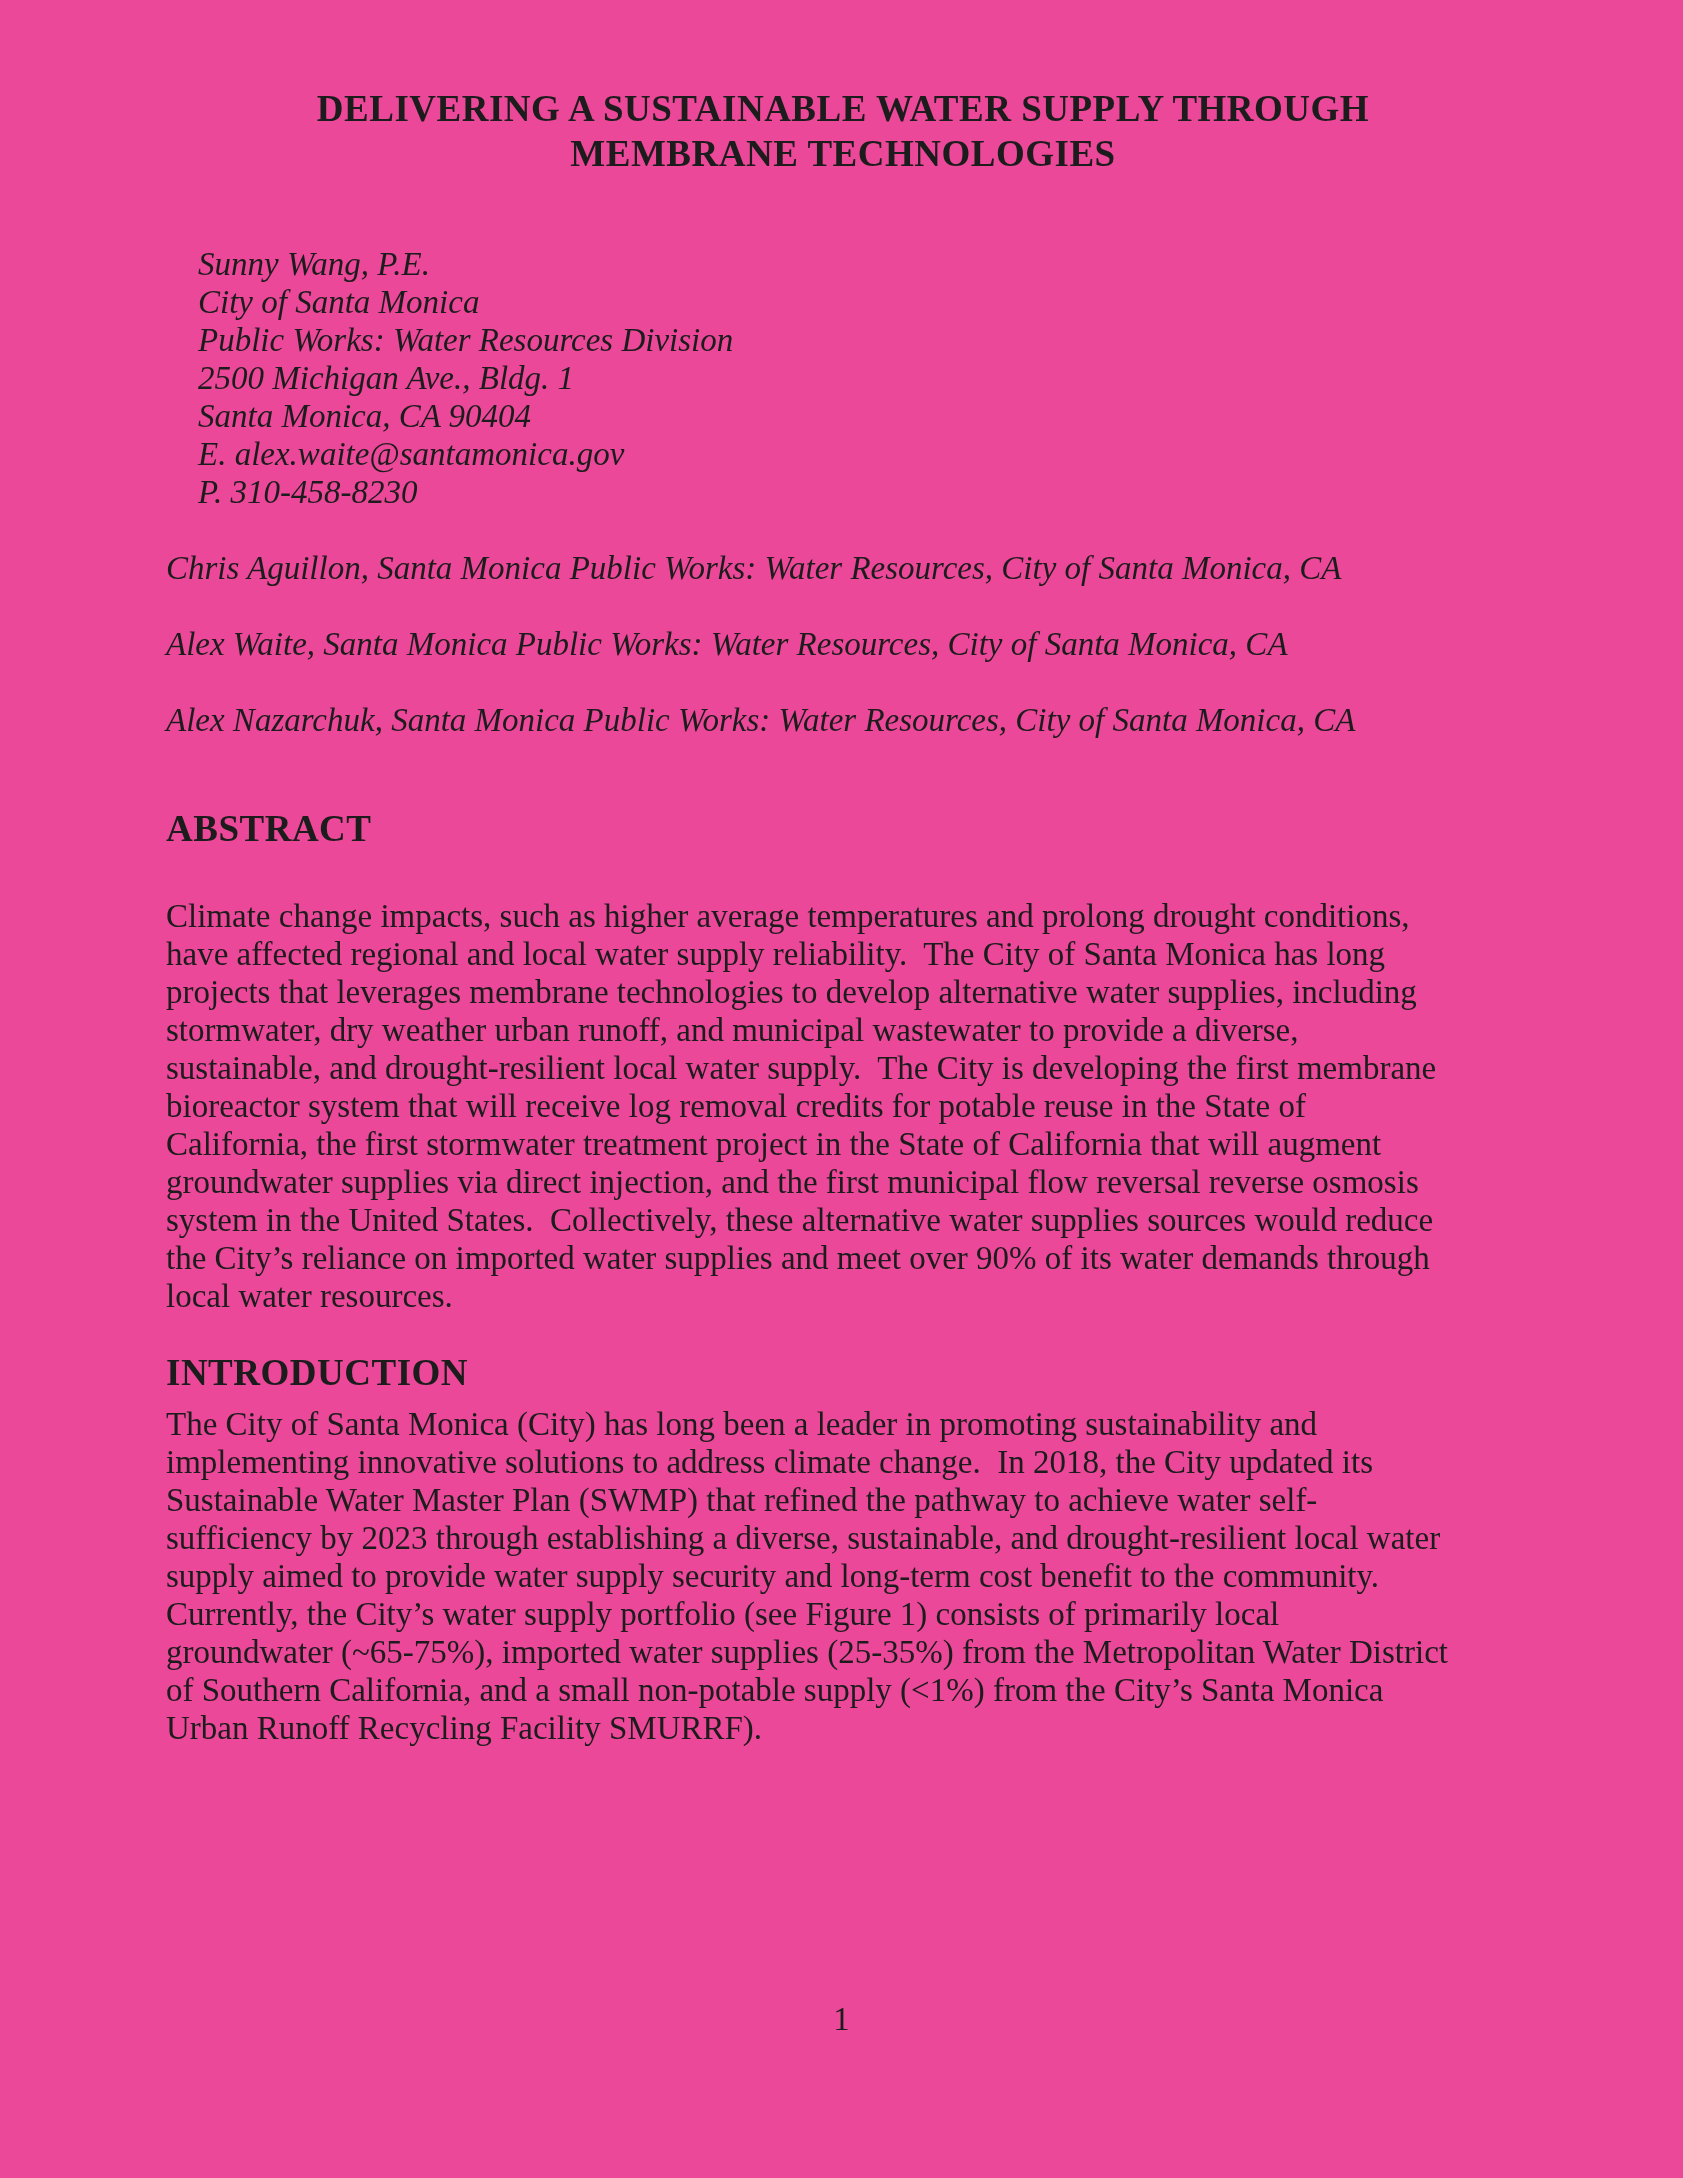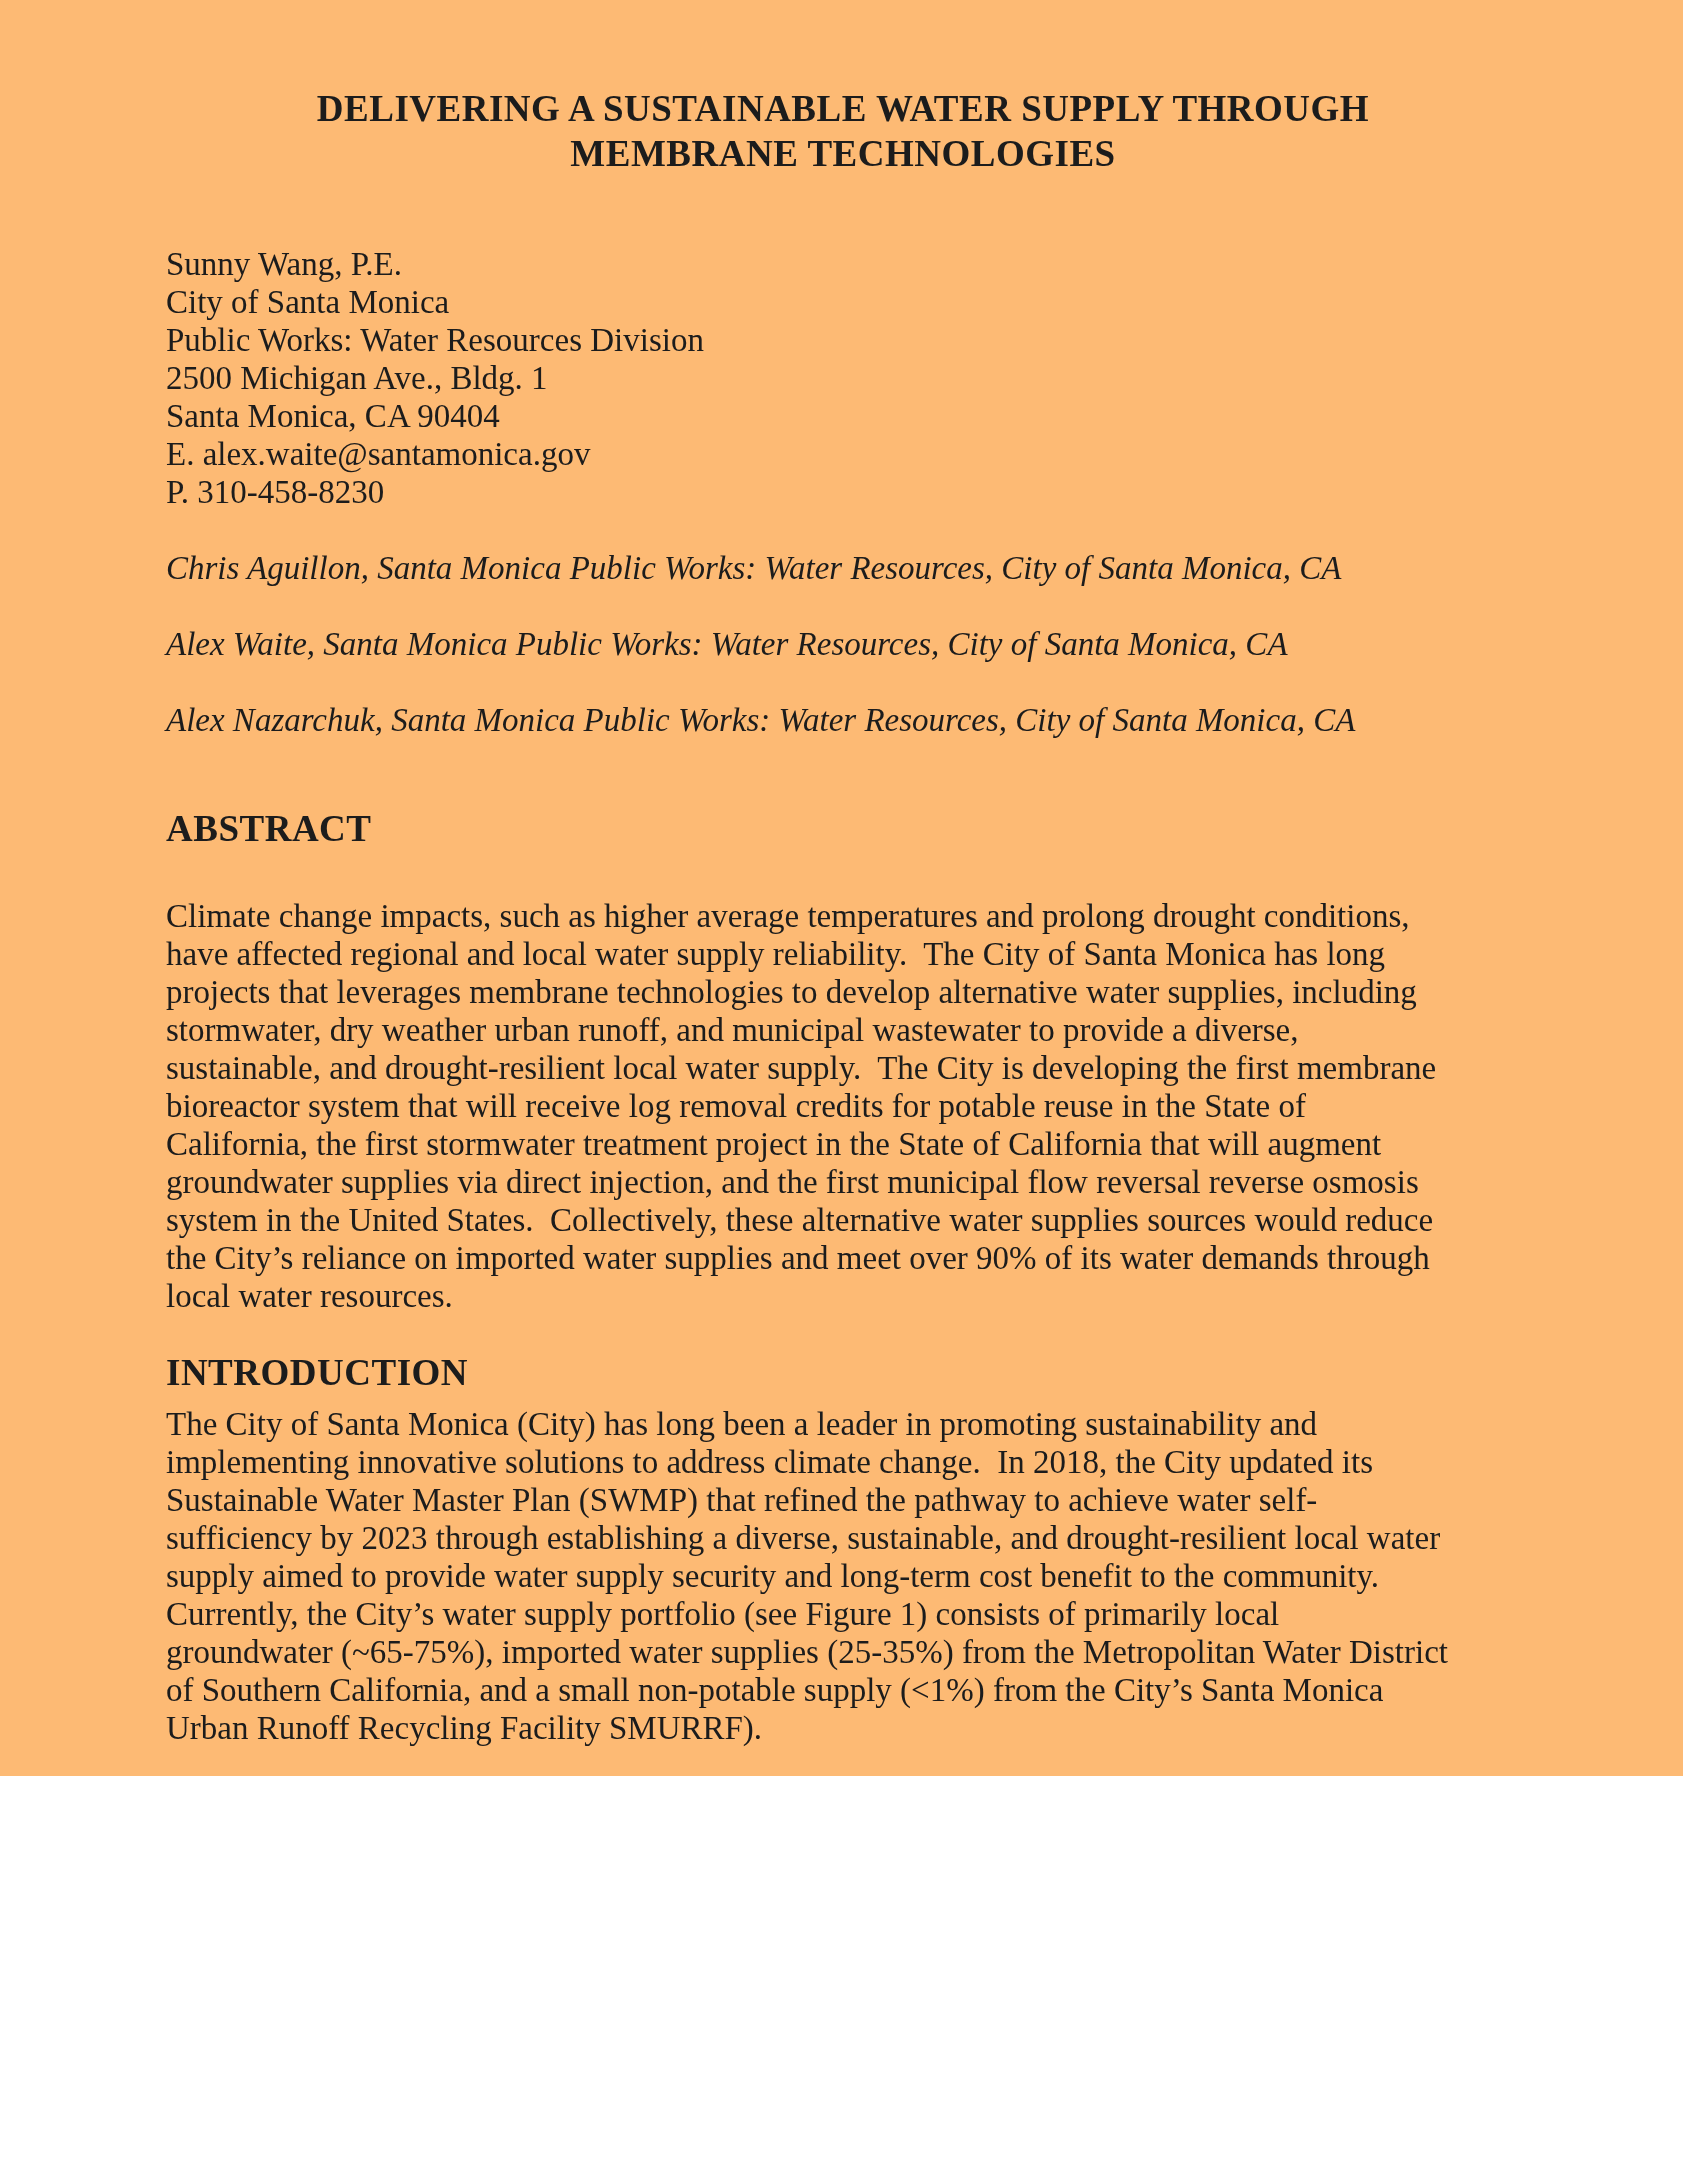--- a/index.html
+++ b/index.html
@@ -3,39 +3,41 @@
 <meta charset="utf-8">
 <style>
   html, body {
     margin: 0;
     padding: 0;
     background: #ffffff;
   }
   .page {
     position: relative;
     width: 1683px;
-    height: 1776px;
+    height: 2178px;
     box-sizing: border-box;
-    background: #fdba74;
+    background: #ec4899;
     color: #1c1c1c;
     font-family: "Liberation Serif", serif;
     font-size: 33px;
     line-height: 38px;
     padding: 86px 163px 0 166px;
     overflow: hidden;
   }
   .doc-title {
     text-align: center;
     font-weight: bold;
     font-size: 37px;
     line-height: 45px;
     letter-spacing: 0.5px;
   }
   .contact-block {
     margin-top: 69px;
+    font-style: italic;
+    margin-left: 32px;
   }
   .line {
     white-space: pre;
   }
   .coauthor-line {
     margin-top: 38px;
     font-style: italic;
     white-space: pre;
   }
   .section-heading {

